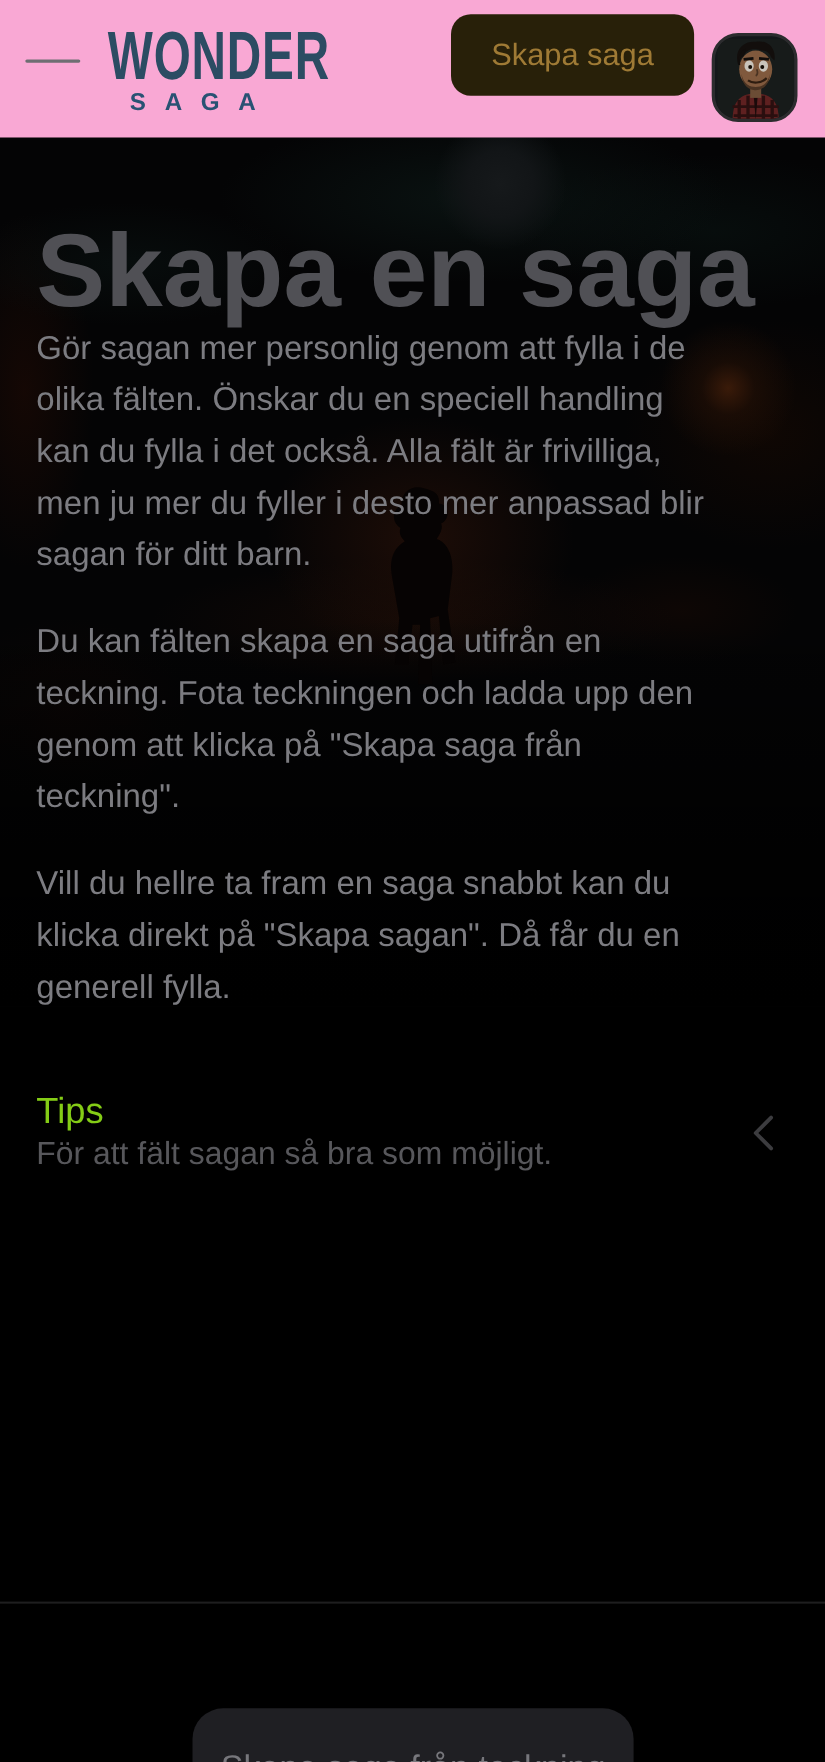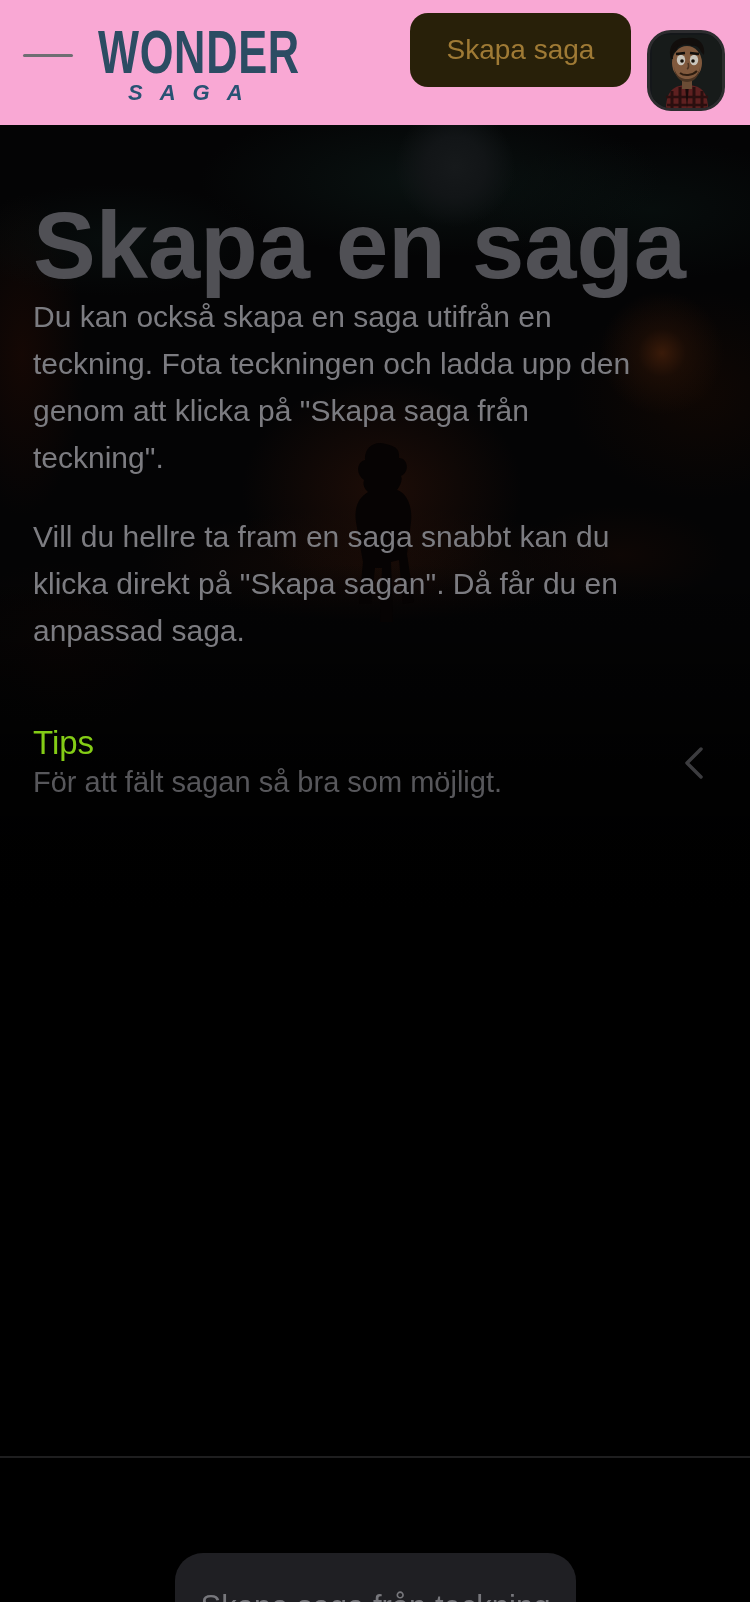--- a/index.html
+++ b/index.html
@@ -14,22 +14,22 @@
   
   header { position:absolute; left:0; top:0; width:750px; height:125px; background:#f9a8d4; z-index:5; }
   .menu-btn { position:absolute; left:16px; top:40px; width:64px; height:32px; cursor:pointer; }
   .menu-line { position:absolute; left:7px; top:14px; width:50px; height:3px; background:#6e6e72; border-radius:2px; }
   .logo { position:absolute; left:98px; top:22px; width:204px; cursor:pointer; }
   .logo-main {
     font-size:62px; font-weight:bold; color:#2c4c63; line-height:60px;
     letter-spacing:1px; transform:scaleX(0.70); transform-origin:left center; white-space:nowrap;
   }
   .logo-sub {
-    margin-top:0px; margin-left:30px; font-size:22px; font-weight:bold; color:#295273;
-    letter-spacing:17px; line-height:22px; white-space:nowrap;font-style:italic;
+    margin-top:0px; margin-left:20px; font-size:22px; font-weight:bold; color:#295273;
+    letter-spacing:17px; line-height:22px; white-space:nowrap;
   }
   .create-btn {
     position:absolute; left:410px; top:13px; width:221px; height:74px;
     background:#282009; border:none; border-radius:18px;
     color:#9f7a35; font-size:28px; font-family:"Liberation Sans",sans-serif; cursor:pointer;
   }
   .avatar {
     position:absolute; left:647px; top:30px; width:78px; height:81px;
     border:3px solid #2c2c2e; border-radius:24px; background:#14171a;
     overflow:hidden; cursor:pointer;
@@ -133,22 +133,23 @@
 
         <path d="M36 28 C37 31 37 33 35 34" stroke="#4a3322" stroke-width="1.6" fill="none"></path>
         <path d="M28 38 C32 41 40 41 45 36" stroke="#2e1d10" stroke-width="2" fill="none"></path>
       </svg>
     </div>
   </header>
 
   <main>
     <h1 class="page-title">Skapa en saga</h1>
 
-    <p class="body-par">Du kan också skapa en saga utifrån en teckning. Fota teckningen och ladda upp den genom att klicka på "Skapa saga från teckning".</p>
-    <p class="body-par">Vill du hellre ta fram en saga snabbt kan du klicka direkt på "Skapa sagan". Då får du en anpassad saga.</p>
+    <p class="body-par">Gör sagan mer personlig genom att fylla i de olika fälten. Önskar du en speciell handling kan du fylla i det också. Alla fält är frivilliga, men ju mer du fyller i desto mer anpassad blir sagan för ditt barn.</p>
+    <p class="body-par">Du kan fälten skapa en saga utifrån en teckning. Fota teckningen och ladda upp den genom att klicka på "Skapa saga från teckning".</p>
+    <p class="body-par">Vill du hellre ta fram en saga snabbt kan du klicka direkt på "Skapa sagan". Då får du en generell fylla.</p>
 
     <section class="tips-row">
       <div class="tips-title">Tips</div>
       <div class="tips-subtitle">För att fält sagan så bra som möjligt.</div>
       <svg class="tips-chevron" width="22" height="34" viewBox="0 0 22 34">
         <polyline points="18,3 4,17 18,31" fill="none" stroke="#3c3c3f" stroke-width="3.5" stroke-linecap="round" stroke-linejoin="round"></polyline>
       </svg>
     </section>
   </main>
 

